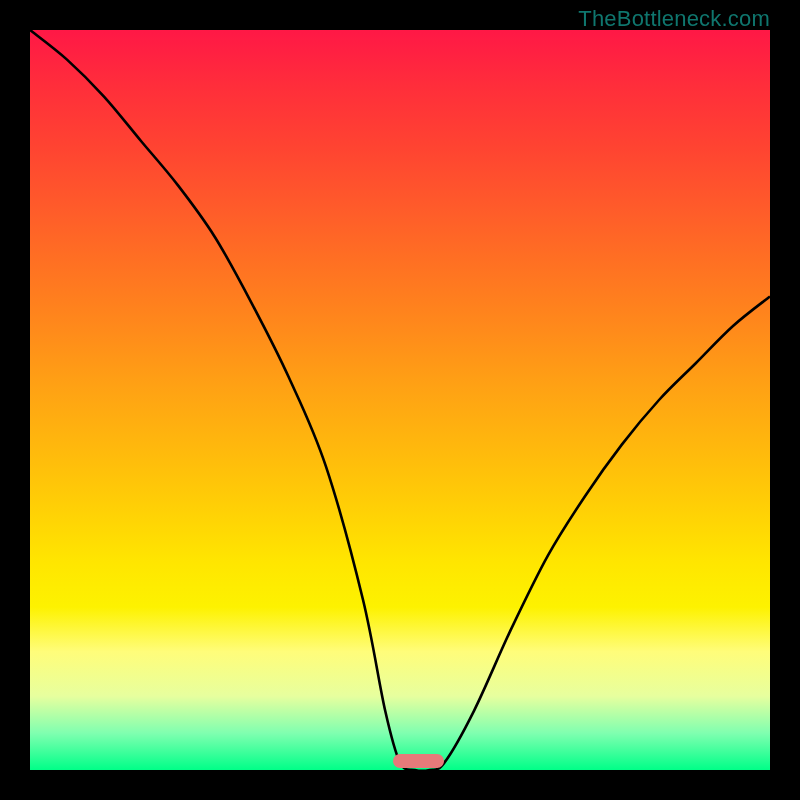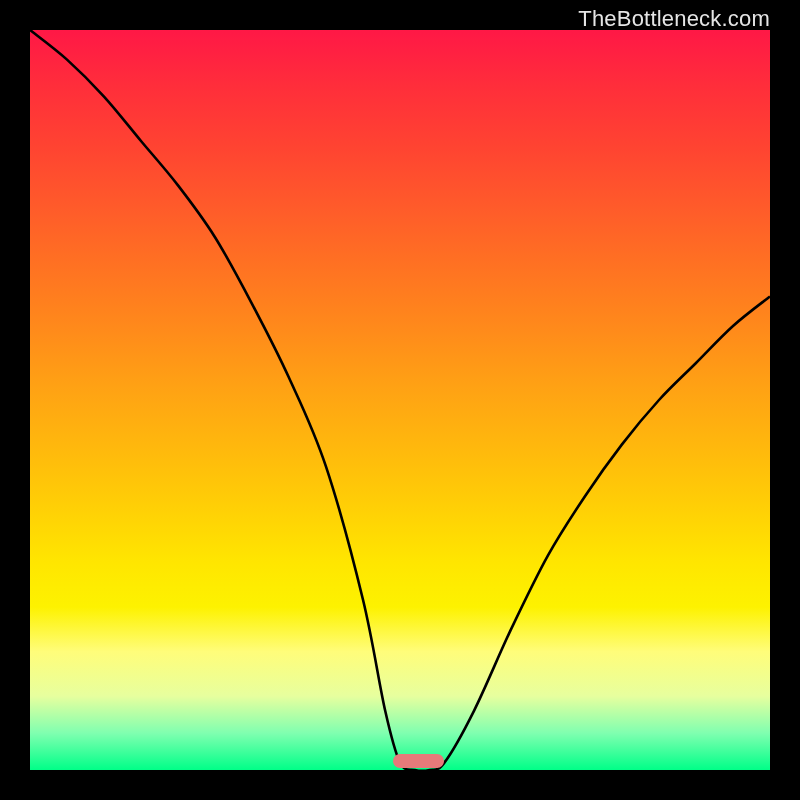--- a/index.html
+++ b/index.html
@@ -41,21 +41,21 @@
     top: 0;
     left: 0;
     width: 740px;
     height: 740px;
     overflow: visible;
   }
   .attribution {
     position: absolute;
     top: 6px;
     right: 30px;
-    color: #e5e5e5;
+    color: #0f766e;
     font-size: 22px;
     font-weight: 400;
     letter-spacing: 0.2px;
     margin-left: 46px;
   }
   .dip-marker {
     position: absolute;
     width: 48px;
     height: 14px;
     background: #e67a7a;

